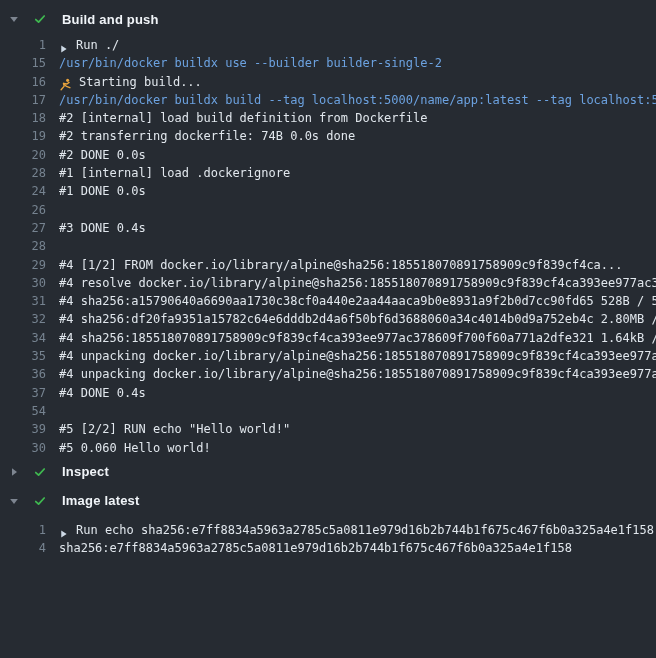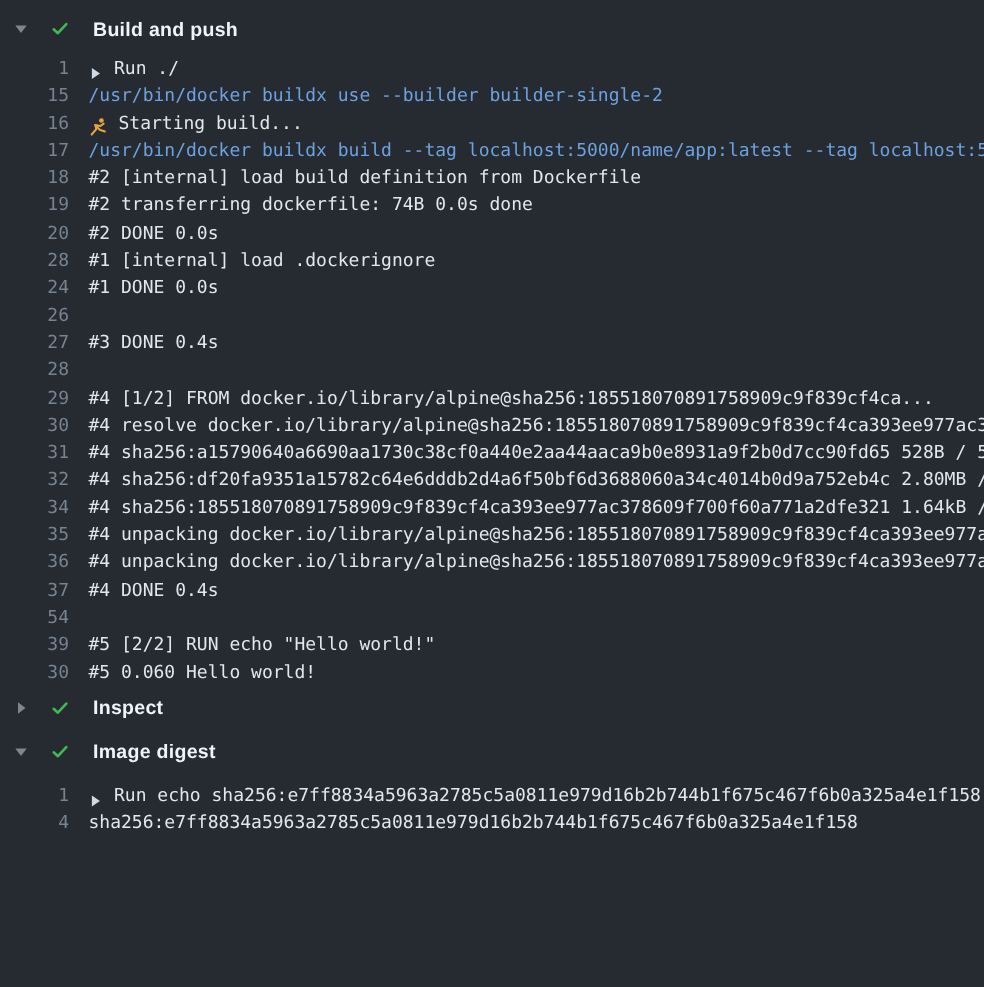--- a/index.html
+++ b/index.html
@@ -167,21 +167,21 @@
             </svg>
           </span>
         </span>
         <span class="check">
           <span style="display: inline-flex;">
             <svg width="14" height="14" viewBox="0 0 16 16">
               <path d="M3.2 8.6 L6.4 11.6 L12.8 4.6" stroke="#3fb950" stroke-width="2" fill="none" stroke-linecap="round" stroke-linejoin="round"></path>
             </svg>
           </span>
         </span>
-        <span class="sec-label">Image digest</span>
+        <span class="sec-label">Image latest</span>
       </div>
       <div class="lines">
         <div class="log-line"><span class="ln">1</span><span class="txt"><span class="expander"><span style="display: inline-flex;"><svg width="9" height="10" viewBox="0 0 10 10">
                   <path d="M2.5 1 L8.5 5 L2.5 9 Z" fill="#cdd9e5"></path>
                 </svg></span></span><span>Run echo sha256:e7ff8834a5963a2785c5a0811e979d16b2b744b1f675c467f6b0a325a4e1f158</span></span></div>
         <div class="log-line"><span class="ln">4</span><span class="txt"><span>sha256:e7ff8834a5963a2785c5a0811e979d16b2b744b1f675c467f6b0a325a4e1f158</span></span></div>
       </div>
     </div>
   </div>
 

